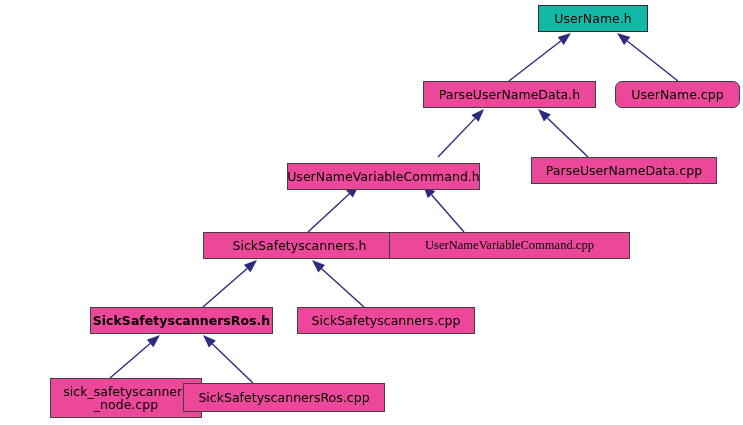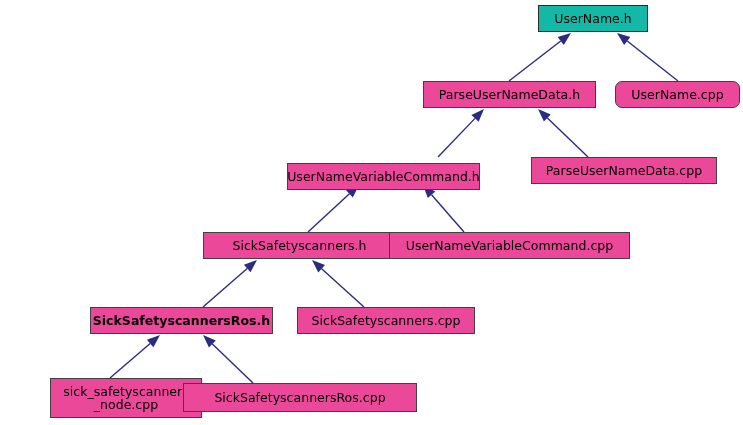--- a/index.html
+++ b/index.html
@@ -91,21 +91,21 @@
       </g>
     </svg>
 
   <div id="node-layer">
       <div class="node highlight" style="left: 538px; top: 5px; width: 110px; height: 27px;">UserName.h</div>
       <div class="node" style="left: 423px; top: 81px; width: 173px; height: 27px;">ParseUserNameData.h</div>
       <div class="node" style="left: 615px; top: 81px; width: 125px; height: 27px; border-radius: 7px;">UserName.cpp</div>
       <div class="node" style="left: 287px; top: 163px; width: 193px; height: 27px;">UserNameVariableCommand.h</div>
       <div class="node" style="left: 531px; top: 157px; width: 186px; height: 27px;">ParseUserNameData.cpp</div>
       <div class="node" style="left: 203px; top: 232px; width: 193px; height: 27px;">SickSafetyscanners.h</div>
-      <div class="node" style="left: 389px; top: 232px; width: 241px; height: 27px;">UserNameVariableCommand.cpp</div>
+      <div class="node" style="left: 389px; top: 232px; width: 241px; height: 27px; font-family: Liberation Serif, serif;">UserNameVariableCommand.cpp</div>
       <div class="node" style="left: 90px; top: 307px; width: 183px; height: 27px; font-weight: bold;">SickSafetyscannersRos.h</div>
       <div class="node" style="left: 297px; top: 307px; width: 178px; height: 27px;">SickSafetyscanners.cpp</div>
       <div class="node" style="left: 8px; top: 378px; width: 152px; height: 40px; margin-left: 42px;">sick_safetyscanners
 _node.cpp</div>
-      <div class="node" style="left: 183px; top: 383px; width: 234px; height: 29px;">SickSafetyscannersRos.cpp</div>
+      <div class="node" style="left: 183px; top: 383px; width: 202px; height: 29px;">SickSafetyscannersRos.cpp</div>
     </div>
 
 </div>
 
 </body></html>

